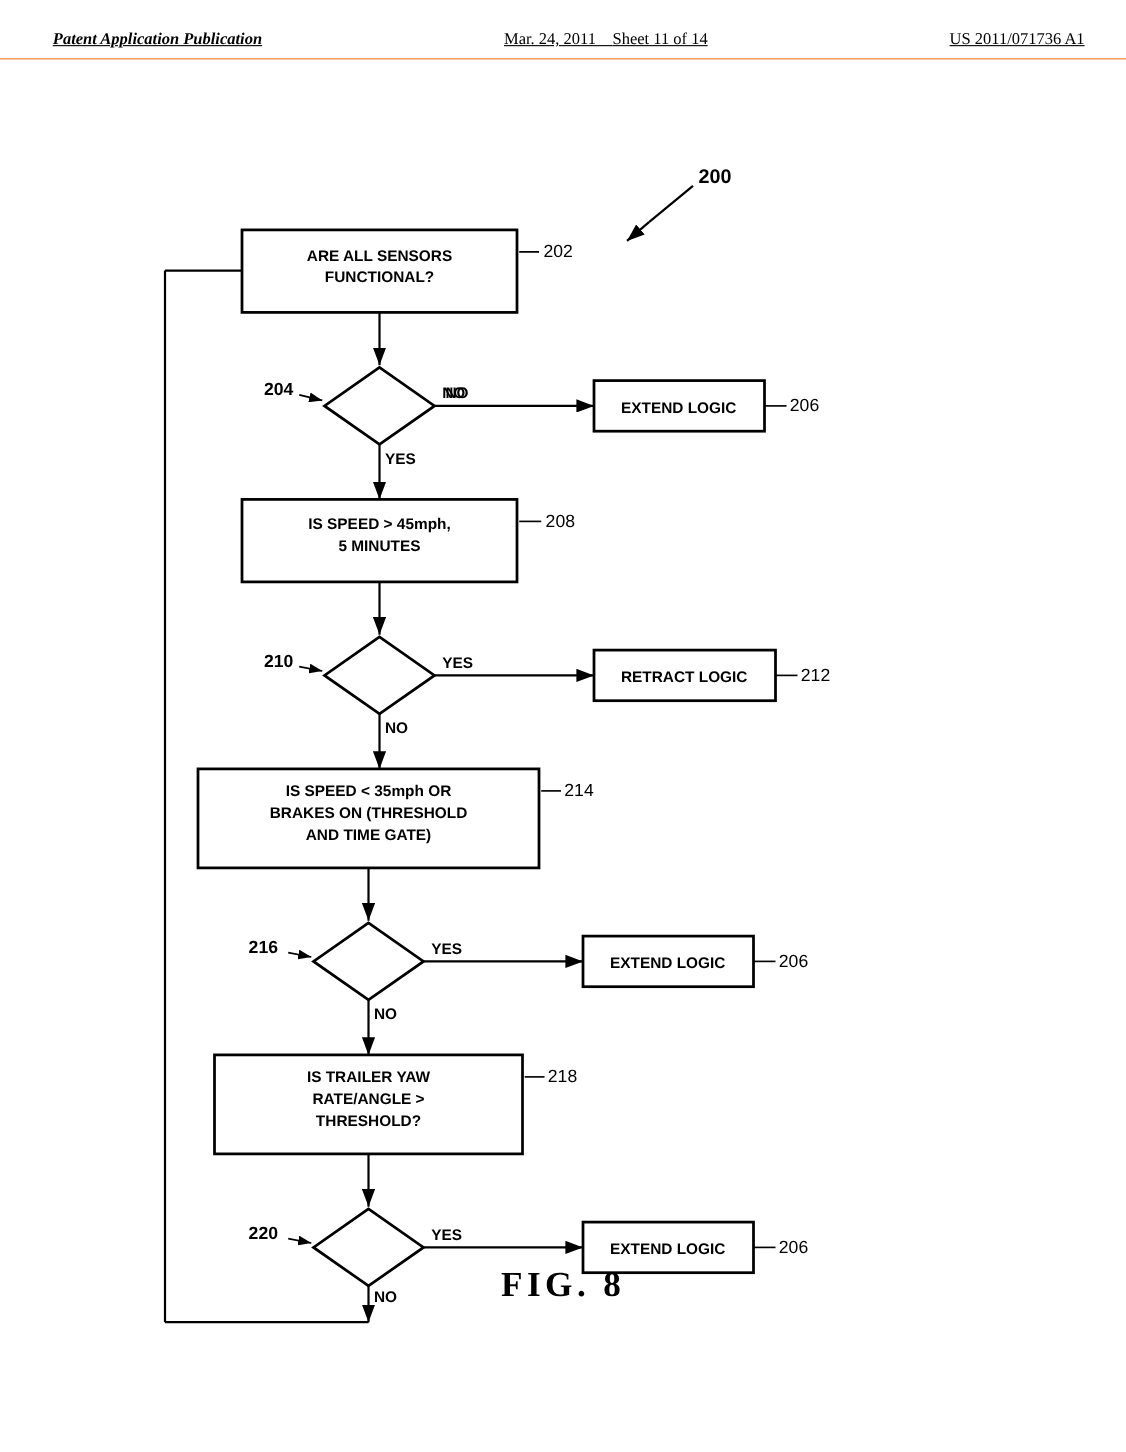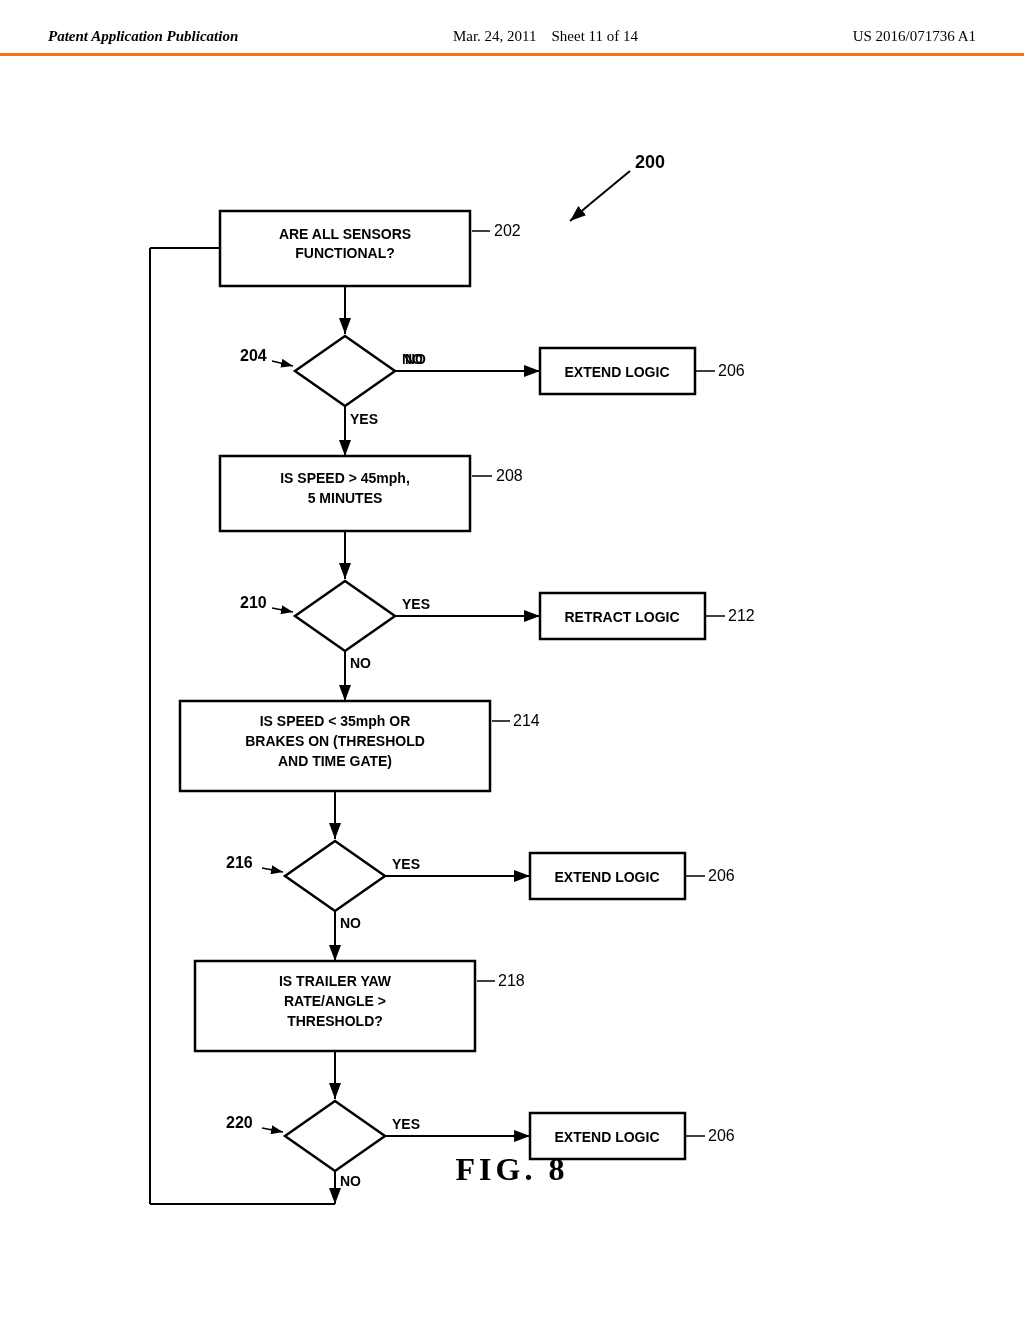--- a/index.html
+++ b/index.html
@@ -10,23 +10,24 @@
       font-family: 'Times New Roman', Times, serif;
       overflow: hidden;
       position: relative;
     }
 
     
     .header {
       display: flex;
       justify-content: space-between;
       align-items: flex-start;
-      padding: 28px 48px 0 48px;
-      border-bottom: 3px solid #f97316;
+      padding: 28px 38px 0 48px;
+      border-bottom: 1px solid #f97316;
       padding-bottom: 8px;
+      text-decoration: underline;
     }
     .header-left {
       font-size: 15px;
       font-weight: bold;
       font-style: italic;
     }
     .header-center {
       font-size: 15px;
       text-align: left;
     }
@@ -63,21 +64,21 @@
   </style>
 </head>
 <body>
 
 <div class="header">
   <div class="header-left">Patent Application Publication</div>
   <div class="header-center">
     <span>Mar. 24, 2011</span>&nbsp;&nbsp;&nbsp;
     <span>Sheet 11 of 14</span>
   </div>
-  <div class="header-right">US 2016/071736 A1</div>
+  <div class="header-right">US 2011/071736 A1</div>
 </div>
 
 <div class="diagram-area">
   <svg class="flowchart" viewBox="0 0 1024 1180" xmlns="http://www.w3.org/2000/svg">
 
     <line x1="630" y1="115" x2="590" y2="148" stroke="#000" stroke-width="2"></line>
     <text x="635" y="112" font-size="18" font-weight="bold" font-family="Arial, sans-serif">200</text>
 
     <line x1="590" y1="148" x2="570" y2="165" stroke="#000" stroke-width="2" marker-end="url(#arrowhead)"></line>
 

